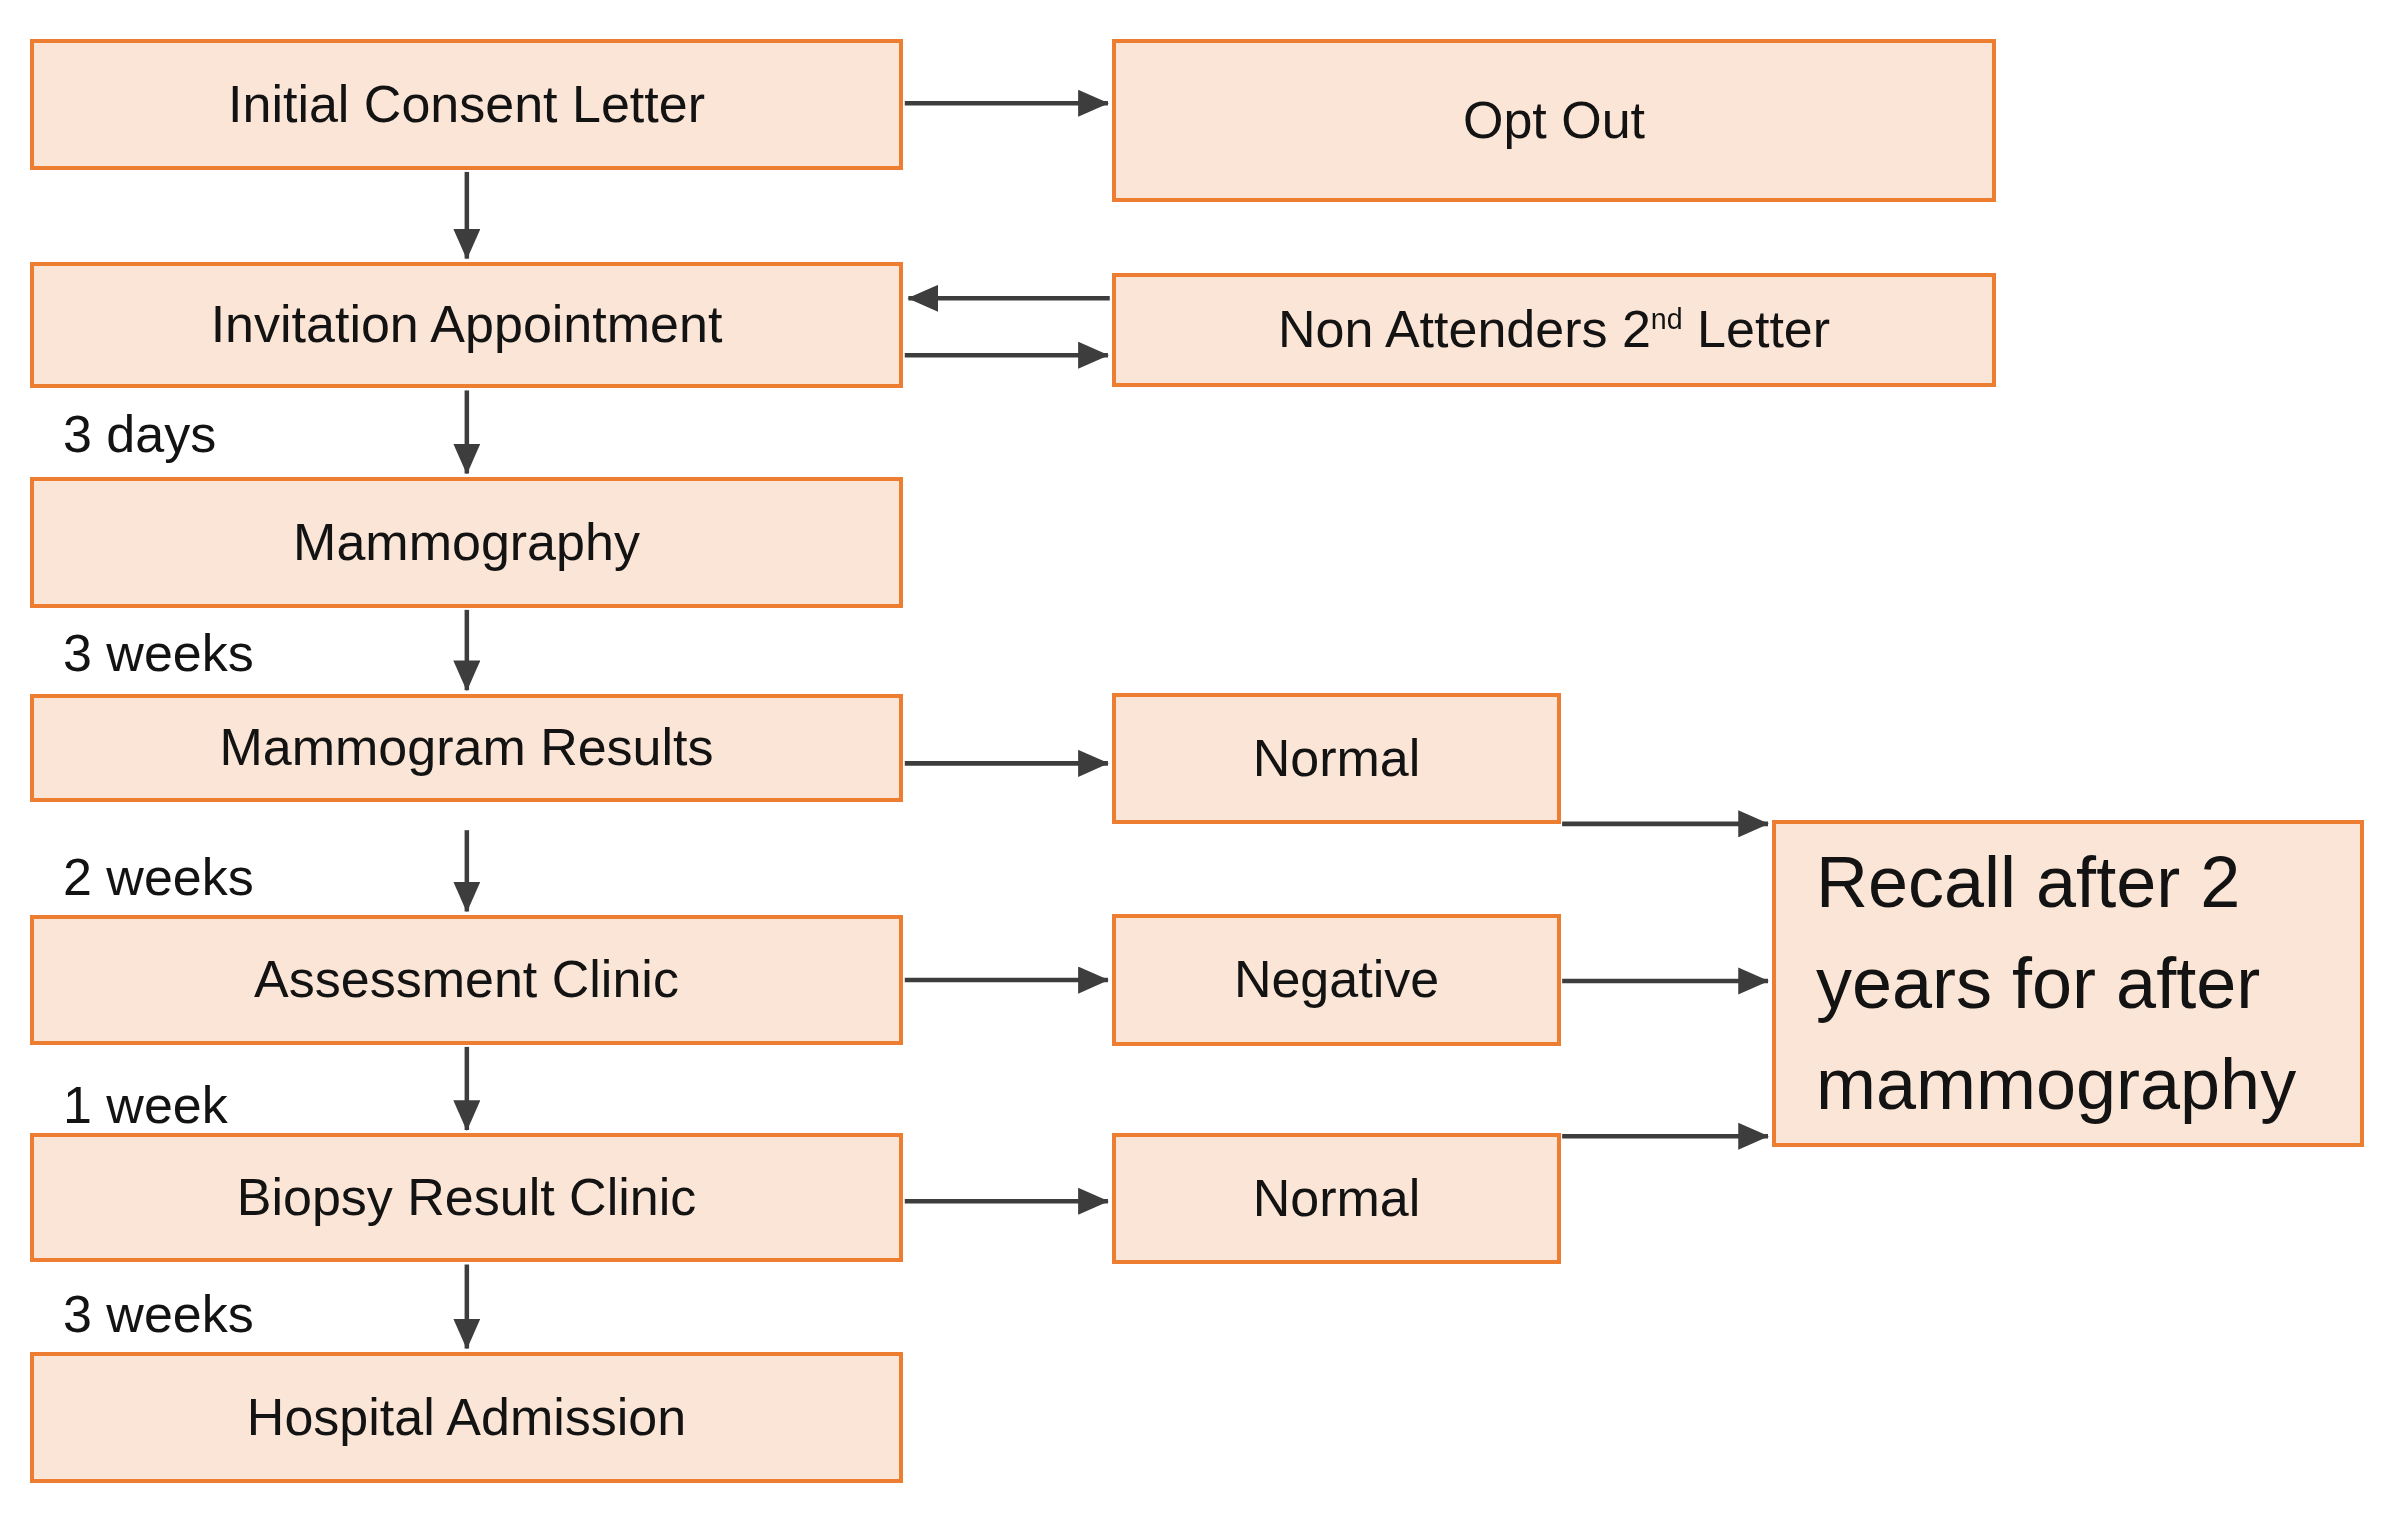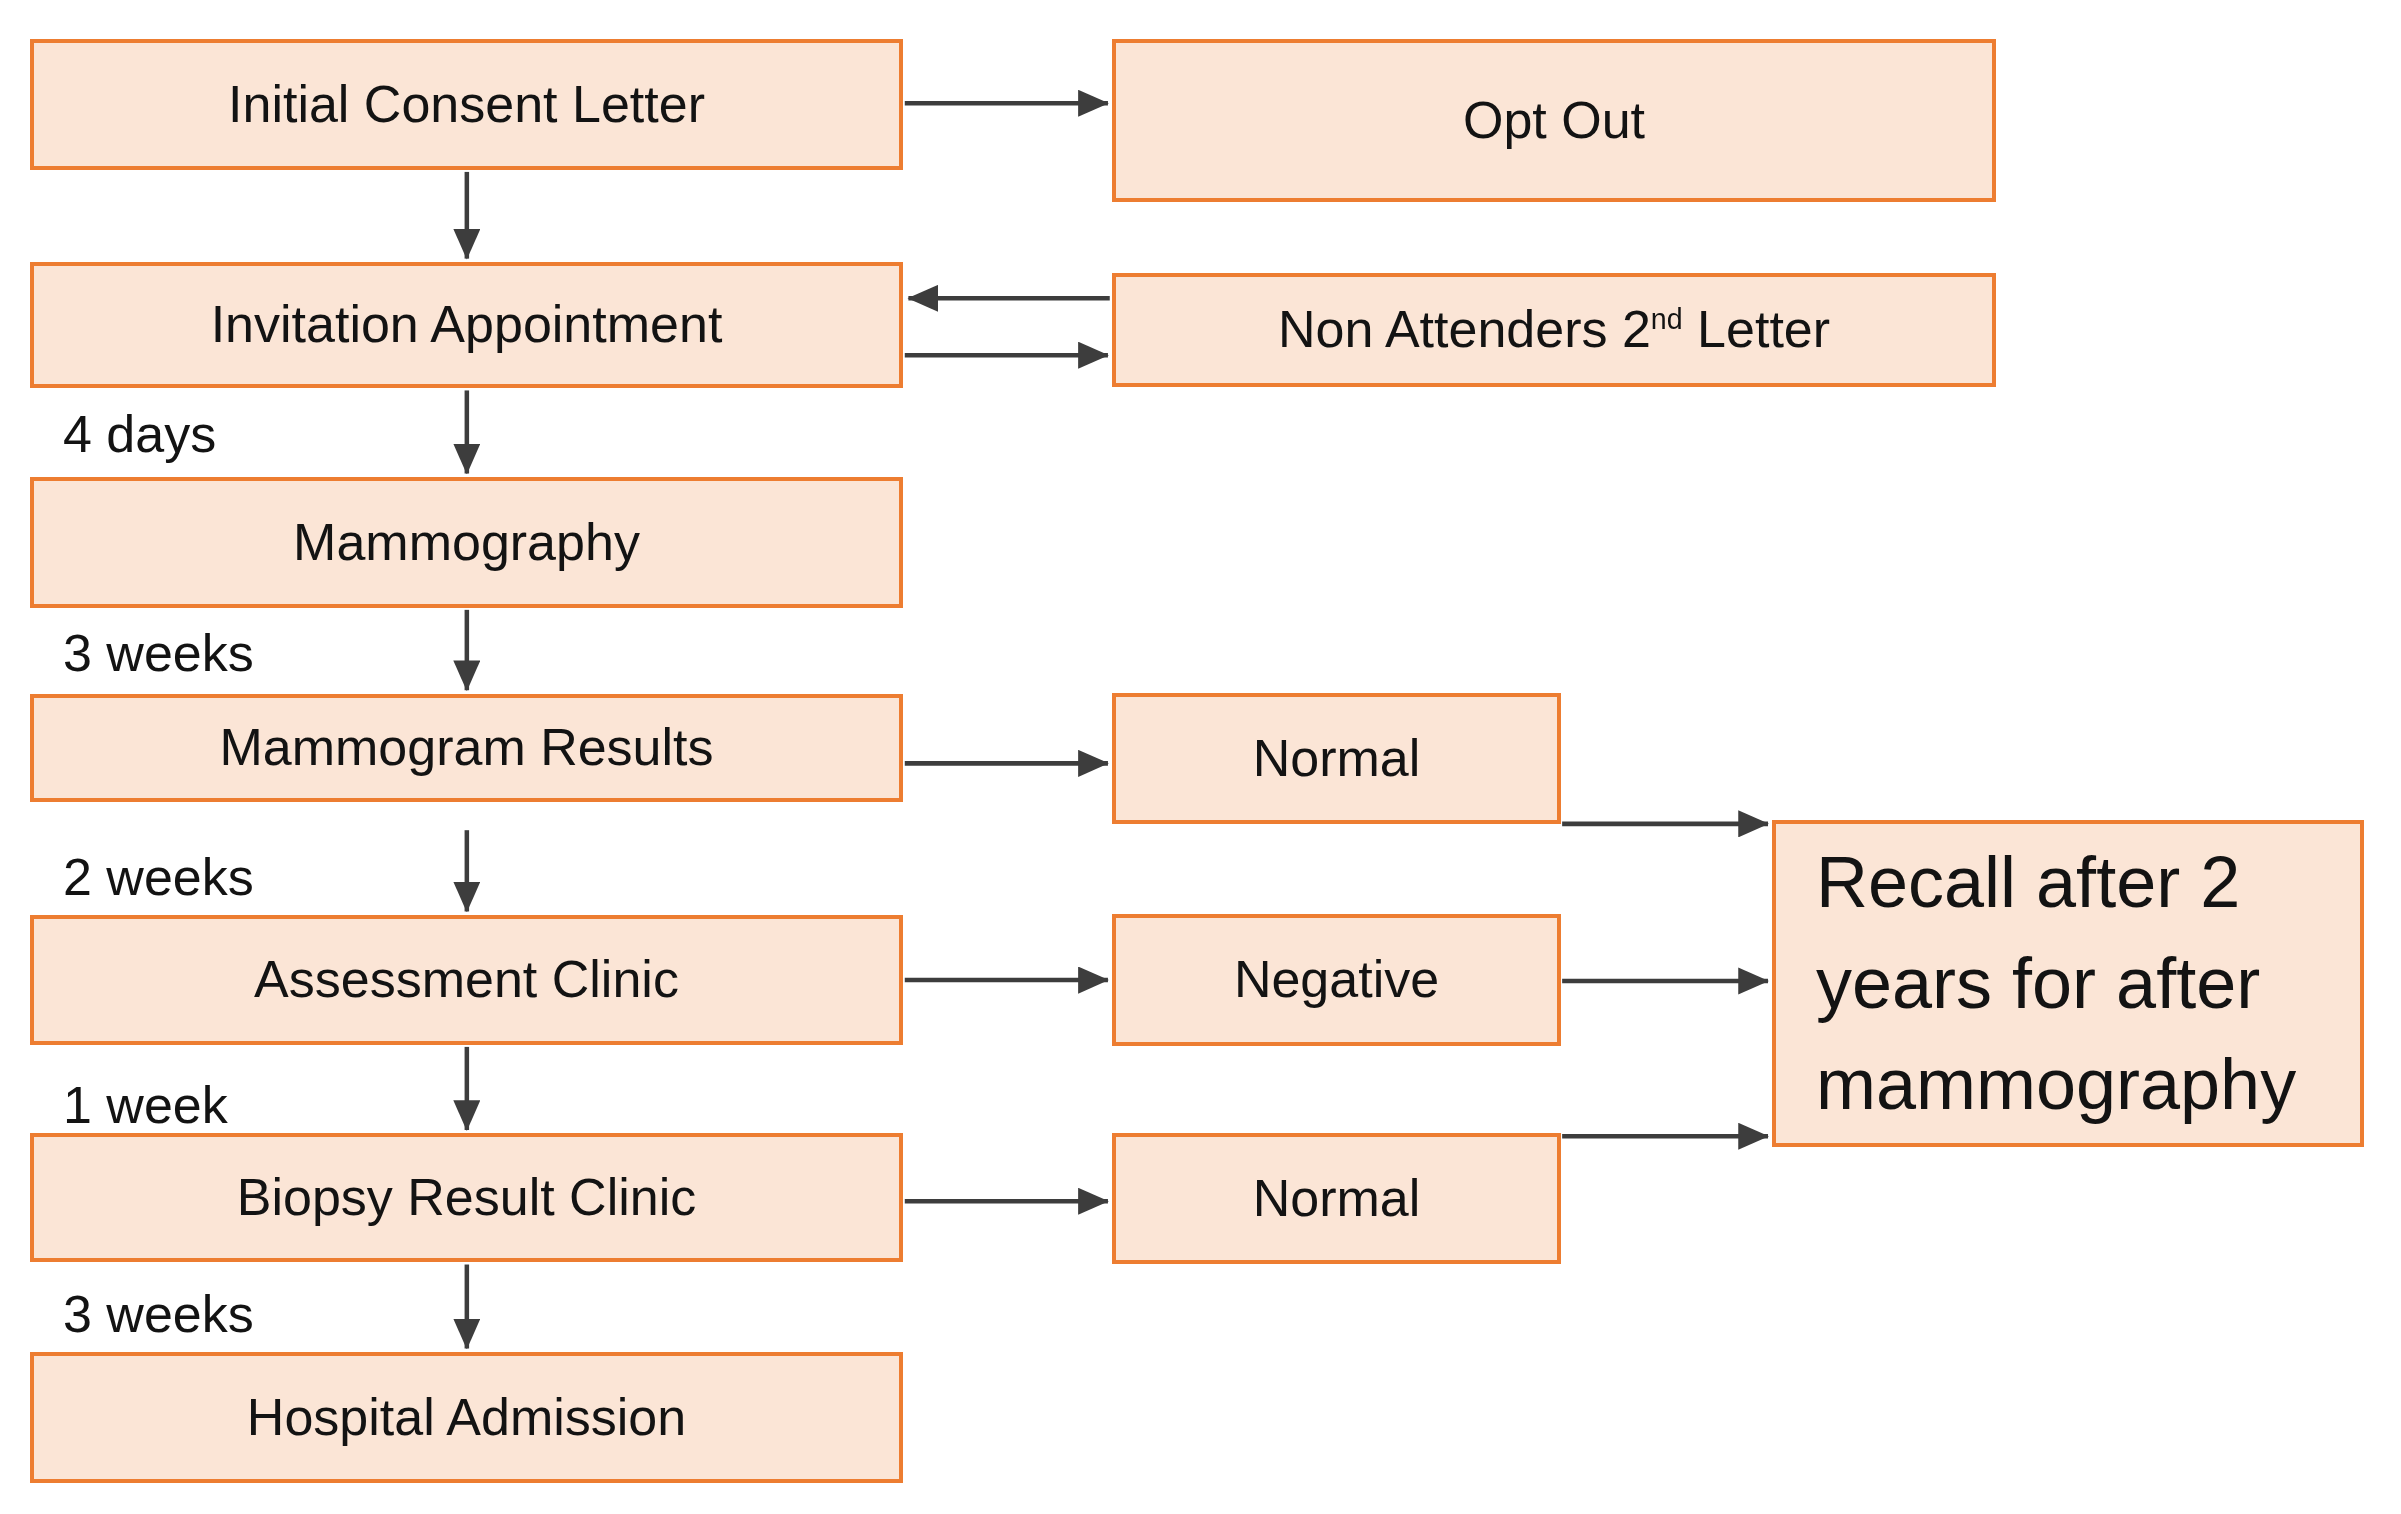--- a/index.html
+++ b/index.html
@@ -107,21 +107,21 @@
     <span>Opt Out</span>
   </div>
 
   <div class="box b2">
     <span>Invitation Appointment</span>
   </div>
   <div class="box natt">
     <span><span>Non Attenders 2</span><span class="sup">nd</span><span> Letter</span></span>
   </div>
 
-  <div class="ilabel lab1">4 days</div>
+  <div class="ilabel lab1">3 days</div>
 
   <div class="box b3">
     <span>Mammography</span>
   </div>
 
   <div class="ilabel lab2">3 weeks</div>
 
   <div class="box b4">
     <span>Mammogram Results</span>
   </div>

